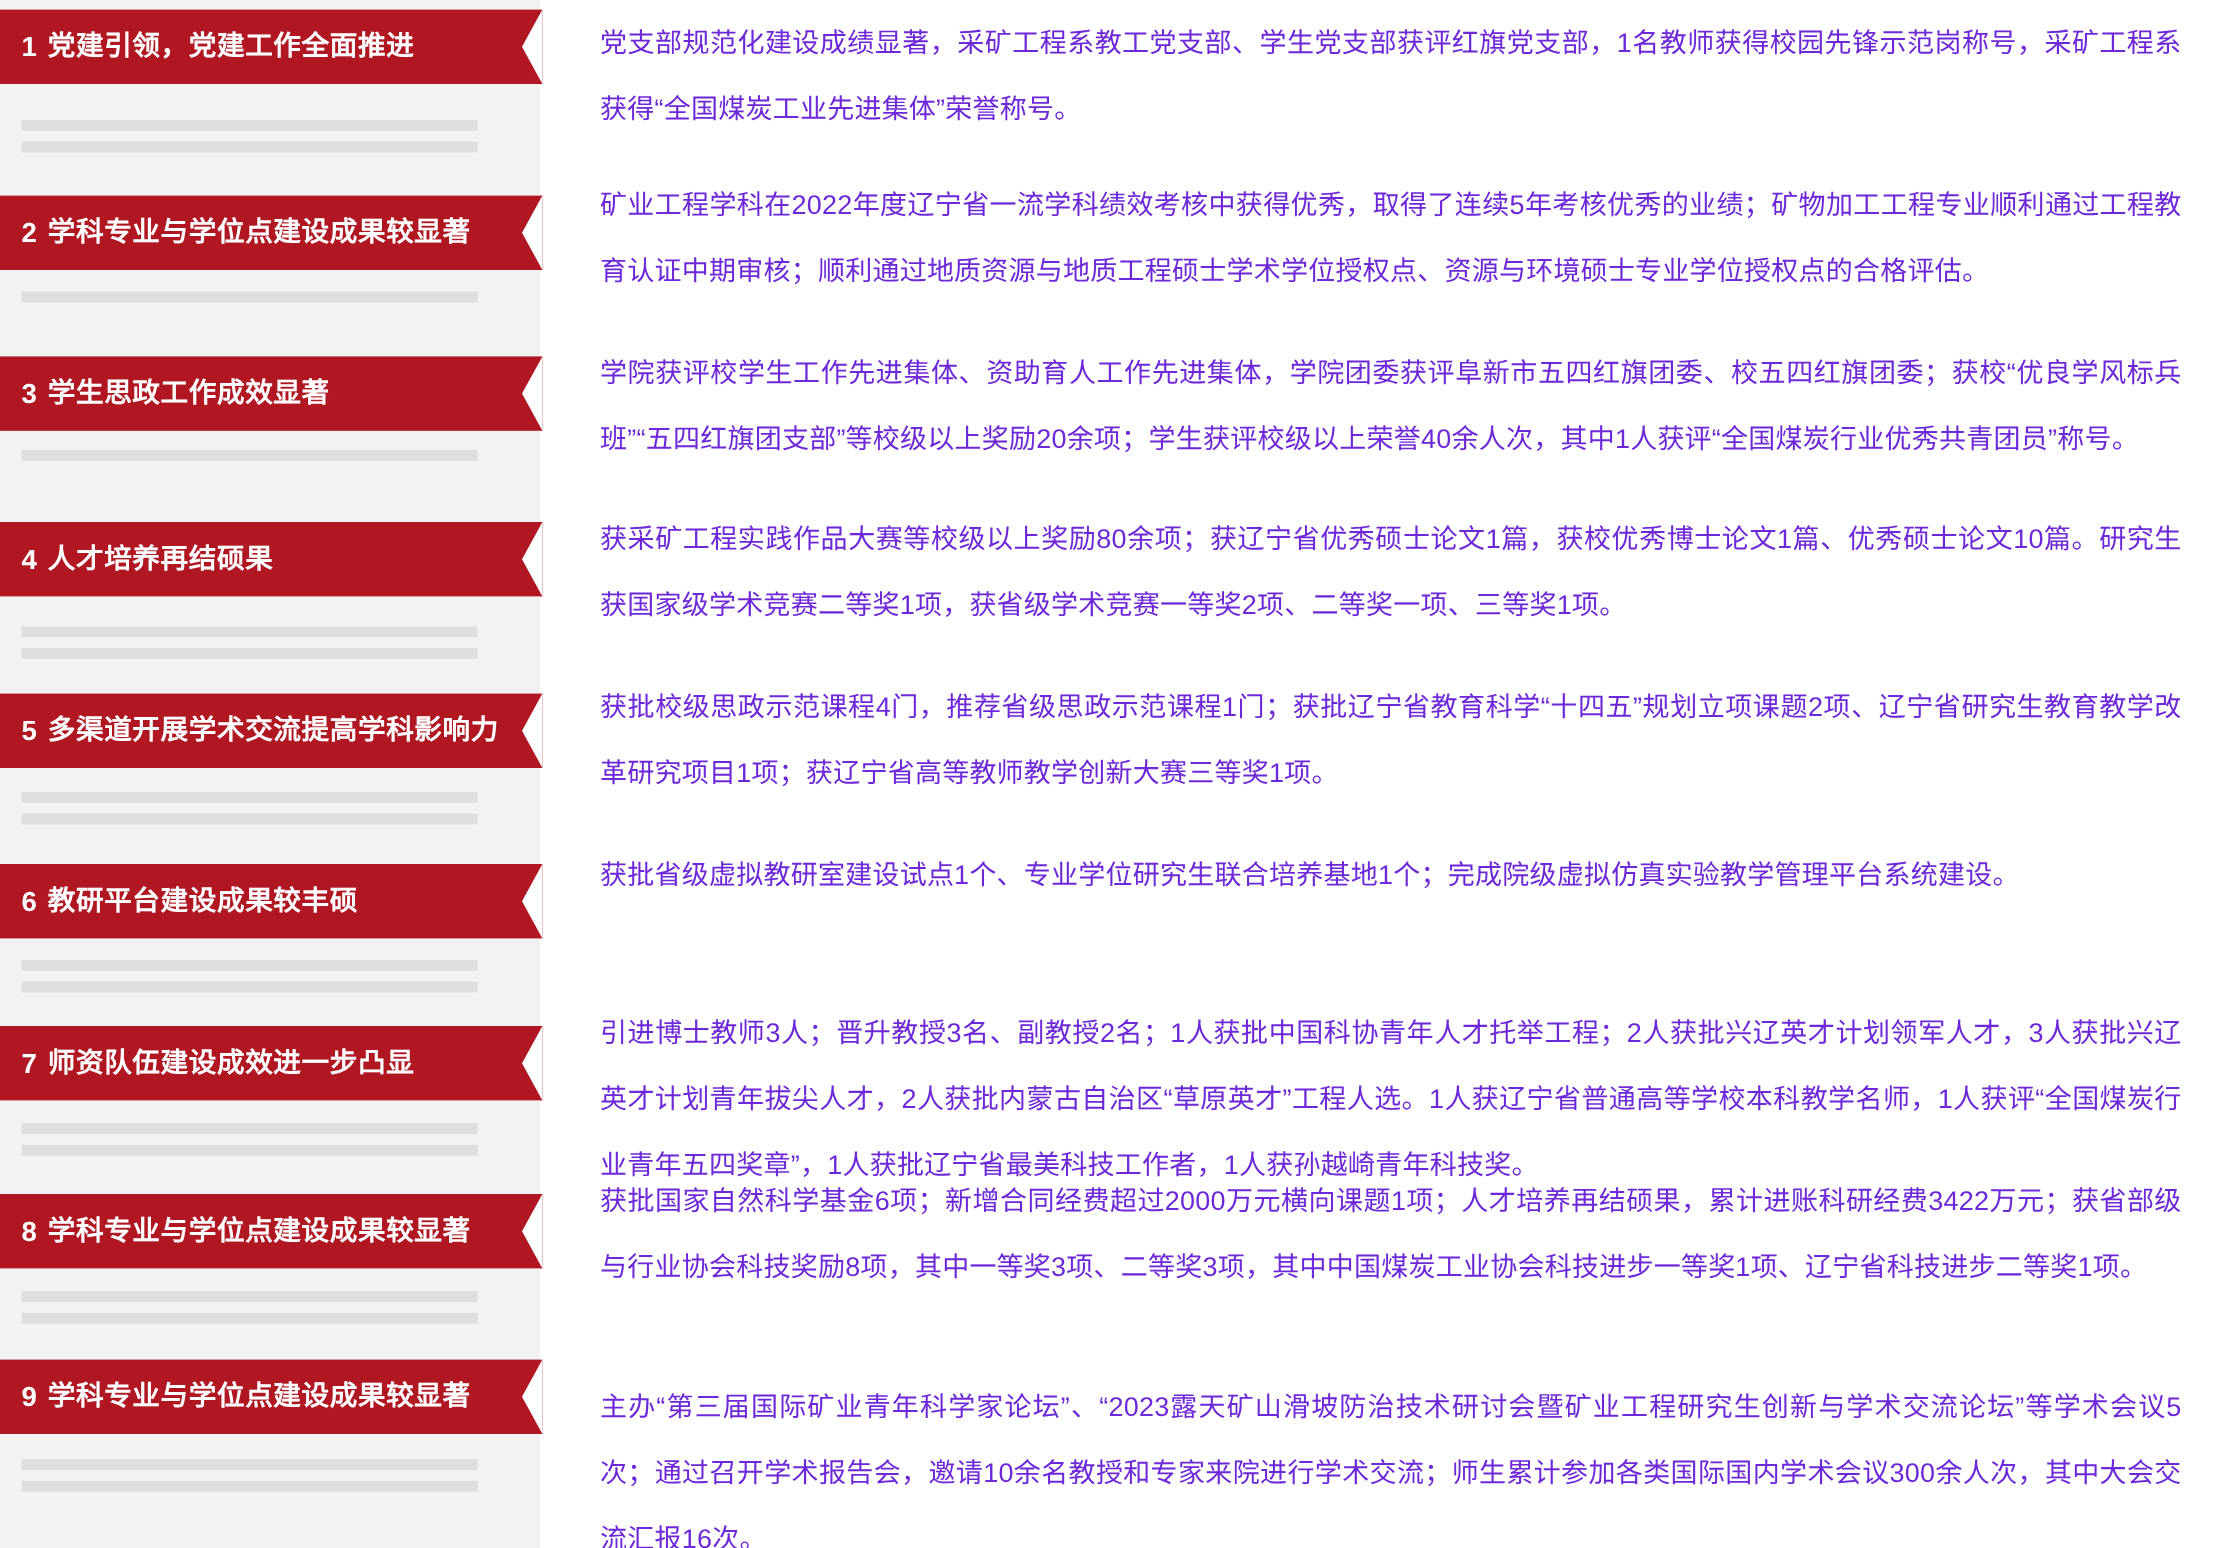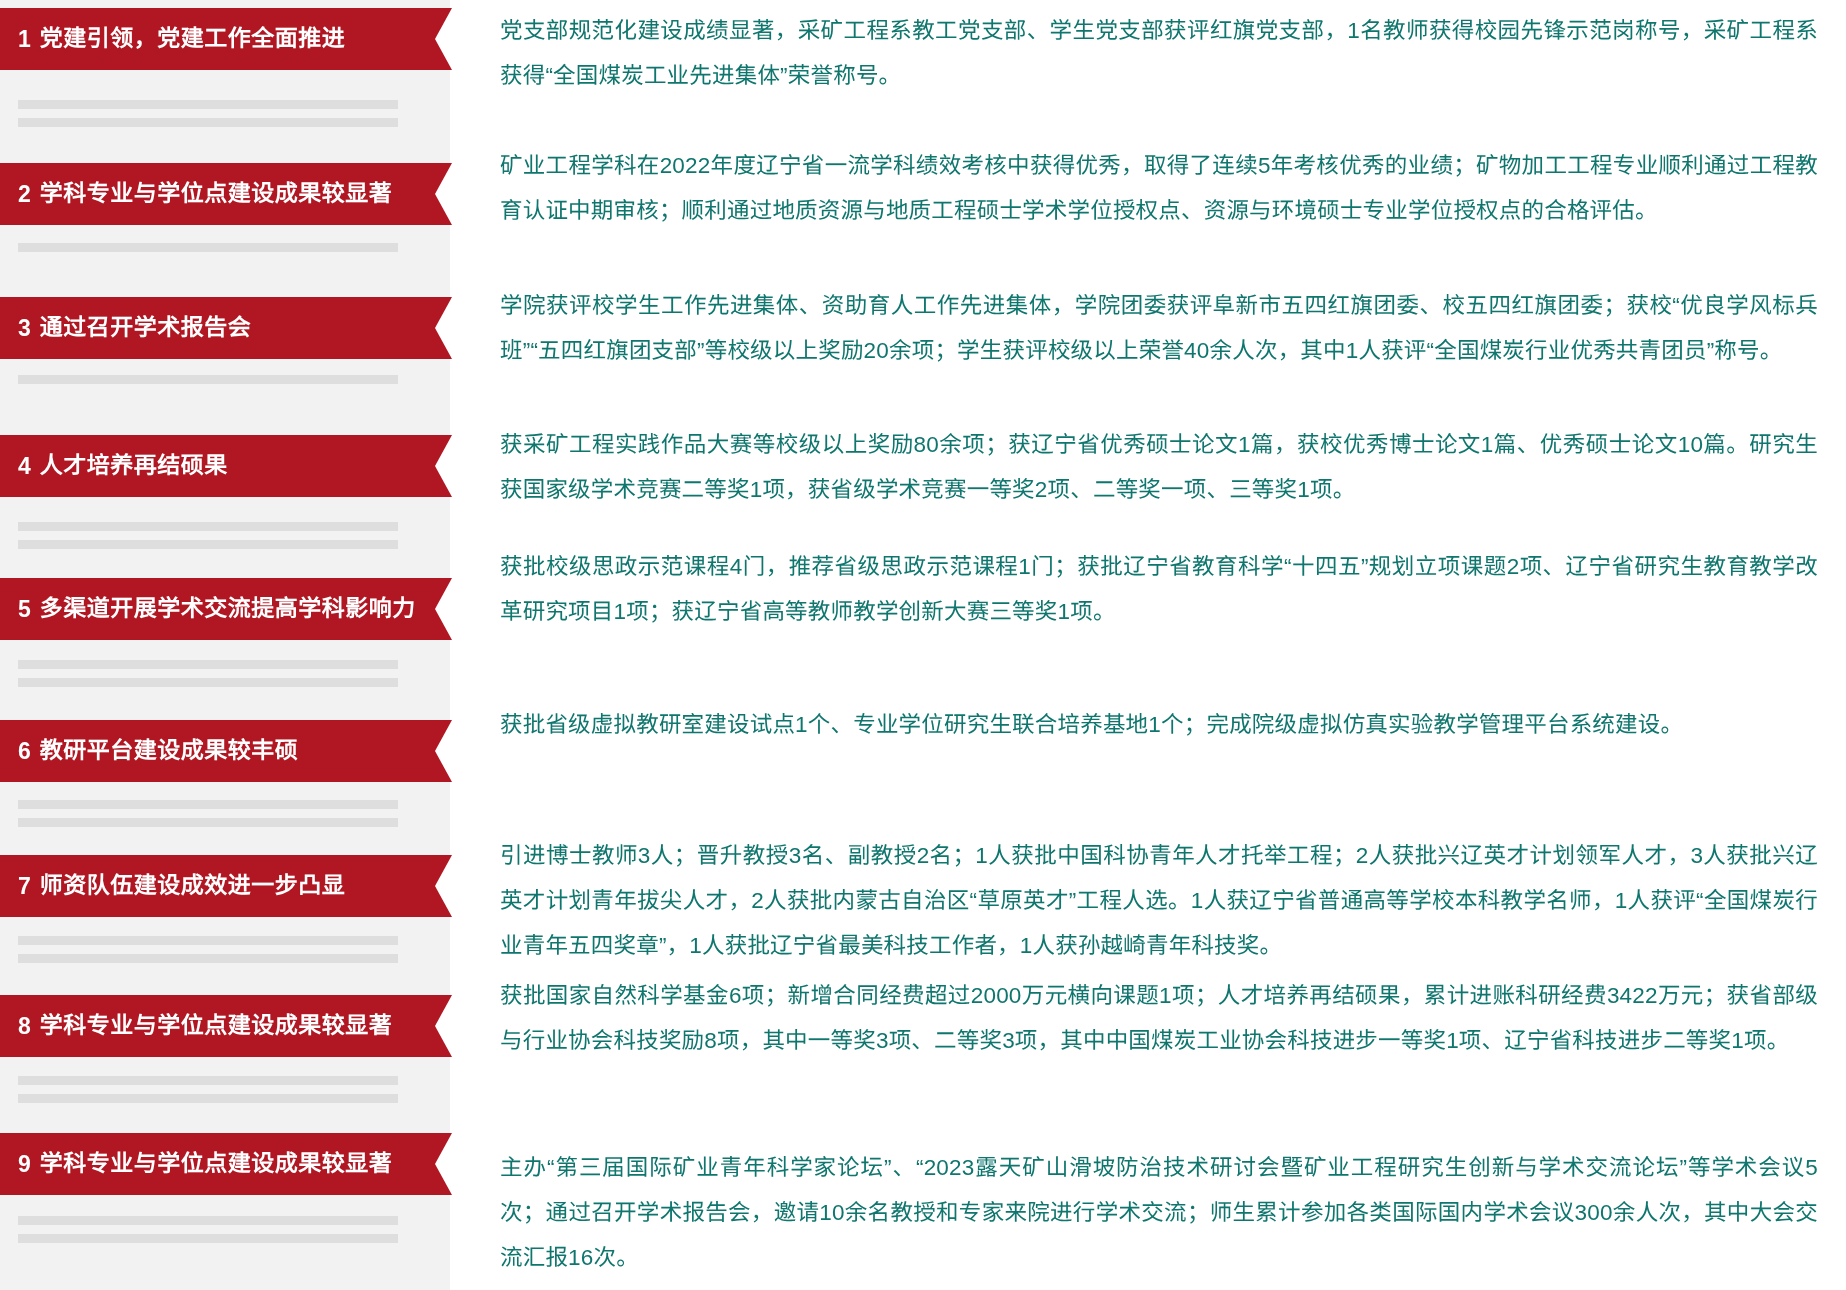--- a/index.html
+++ b/index.html
@@ -86,22 +86,22 @@
     position: absolute;
     left: 500px;
     top: 0;
     width: 1330px;
   }
   .para {
     position: absolute;
     left: 0;
     width: 1318px;
     font-size: 22.5px;
-    line-height: 45px;
-    color: #0f766e;
+    line-height: 55px;
+    color: #6d28d9;
     text-align: justify;
     text-justify: inter-ideograph;
     letter-spacing: 0.2px;
   }
 </style>
 </head>
 <body>
 
 <div id="page">
 
@@ -117,21 +117,21 @@
     <div class="sep" style="top:118px; width:380px;"></div>
 
     <div class="banner" style="top:163px; width:452px;">
       <span class="num">2</span>
       <span class="btxt">学科专业与学位点建设成果较显著</span>
     </div>
     <div class="sep" style="top:243px; width:380px;"></div>
 
     <div class="banner" style="top:297px; width:452px;">
       <span class="num">3</span>
-      <span class="btxt">通过召开学术报告会</span>
+      <span class="btxt">学生思政工作成效显著</span>
     </div>
     <div class="sep" style="top:375px; width:380px;"></div>
 
     <div class="banner" style="top:435px; width:452px;">
       <span class="num">4</span>
       <span class="btxt">人才培养再结硕果</span>
     </div>
     <div class="sep" style="top:522px; width:380px;"></div>
     <div class="sep" style="top:540px; width:380px;"></div>
 
@@ -170,20 +170,20 @@
     <div class="sep" style="top:1216px; width:380px;"></div>
     <div class="sep" style="top:1234px; width:380px;"></div>
 
   </div>
 
   <div class="content">
     <div class="para" style="top:8px;">党支部规范化建设成绩显著，采矿工程系教工党支部、学生党支部获评红旗党支部，1名教师获得校园先锋示范岗称号，采矿工程系获得“全国煤炭工业先进集体”荣誉称号。</div>
     <div class="para" style="top:143px;">矿业工程学科在2022年度辽宁省一流学科绩效考核中获得优秀，取得了连续5年考核优秀的业绩；矿物加工工程专业顺利通过工程教育认证中期审核；顺利通过地质资源与地质工程硕士学术学位授权点、资源与环境硕士专业学位授权点的合格评估。</div>
     <div class="para" style="top:283px;">学院获评校学生工作先进集体、资助育人工作先进集体，学院团委获评阜新市五四红旗团委、校五四红旗团委；获校“优良学风标兵班”“五四红旗团支部”等校级以上奖励20余项；学生获评校级以上荣誉40余人次，其中1人获评“全国煤炭行业优秀共青团员”称号。</div>
     <div class="para" style="top:422px;">获采矿工程实践作品大赛等校级以上奖励80余项；获辽宁省优秀硕士论文1篇，获校优秀博士论文1篇、优秀硕士论文10篇。研究生获国家级学术竞赛二等奖1项，获省级学术竞赛一等奖2项、二等奖一项、三等奖1项。</div>
-    <div class="para" style="top:544px;">获批校级思政示范课程4门，推荐省级思政示范课程1门；获批辽宁省教育科学“十四五”规划立项课题2项、辽宁省研究生教育教学改革研究项目1项；获辽宁省高等教师教学创新大赛三等奖1项。</div>
+    <div class="para" style="top:562px;">获批校级思政示范课程4门，推荐省级思政示范课程1门；获批辽宁省教育科学“十四五”规划立项课题2项、辽宁省研究生教育教学改革研究项目1项；获辽宁省高等教师教学创新大赛三等奖1项。</div>
     <div class="para" style="top:702px;">获批省级虚拟教研室建设试点1个、专业学位研究生联合培养基地1个；完成院级虚拟仿真实验教学管理平台系统建设。</div>
     <div class="para" style="top:833px;">引进博士教师3人；晋升教授3名、副教授2名；1人获批中国科协青年人才托举工程；2人获批兴辽英才计划领军人才，3人获批兴辽英才计划青年拔尖人才，2人获批内蒙古自治区“草原英才”工程人选。1人获辽宁省普通高等学校本科教学名师，1人获评“全国煤炭行业青年五四奖章”，1人获批辽宁省最美科技工作者，1人获孙越崎青年科技奖。</div>
     <div class="para" style="top:973px;">获批国家自然科学基金6项；新增合同经费超过2000万元横向课题1项；人才培养再结硕果，累计进账科研经费3422万元；获省部级与行业协会科技奖励8项，其中一等奖3项、二等奖3项，其中中国煤炭工业协会科技进步一等奖1项、辽宁省科技进步二等奖1项。</div>
     <div class="para" style="top:1145px;">主办“第三届国际矿业青年科学家论坛”、“2023露天矿山滑坡防治技术研讨会暨矿业工程研究生创新与学术交流论坛”等学术会议5次；通过召开学术报告会，邀请10余名教授和专家来院进行学术交流；师生累计参加各类国际国内学术会议300余人次，其中大会交流汇报16次。</div>
   </div>
 
 </div>
 
 </body></html>

